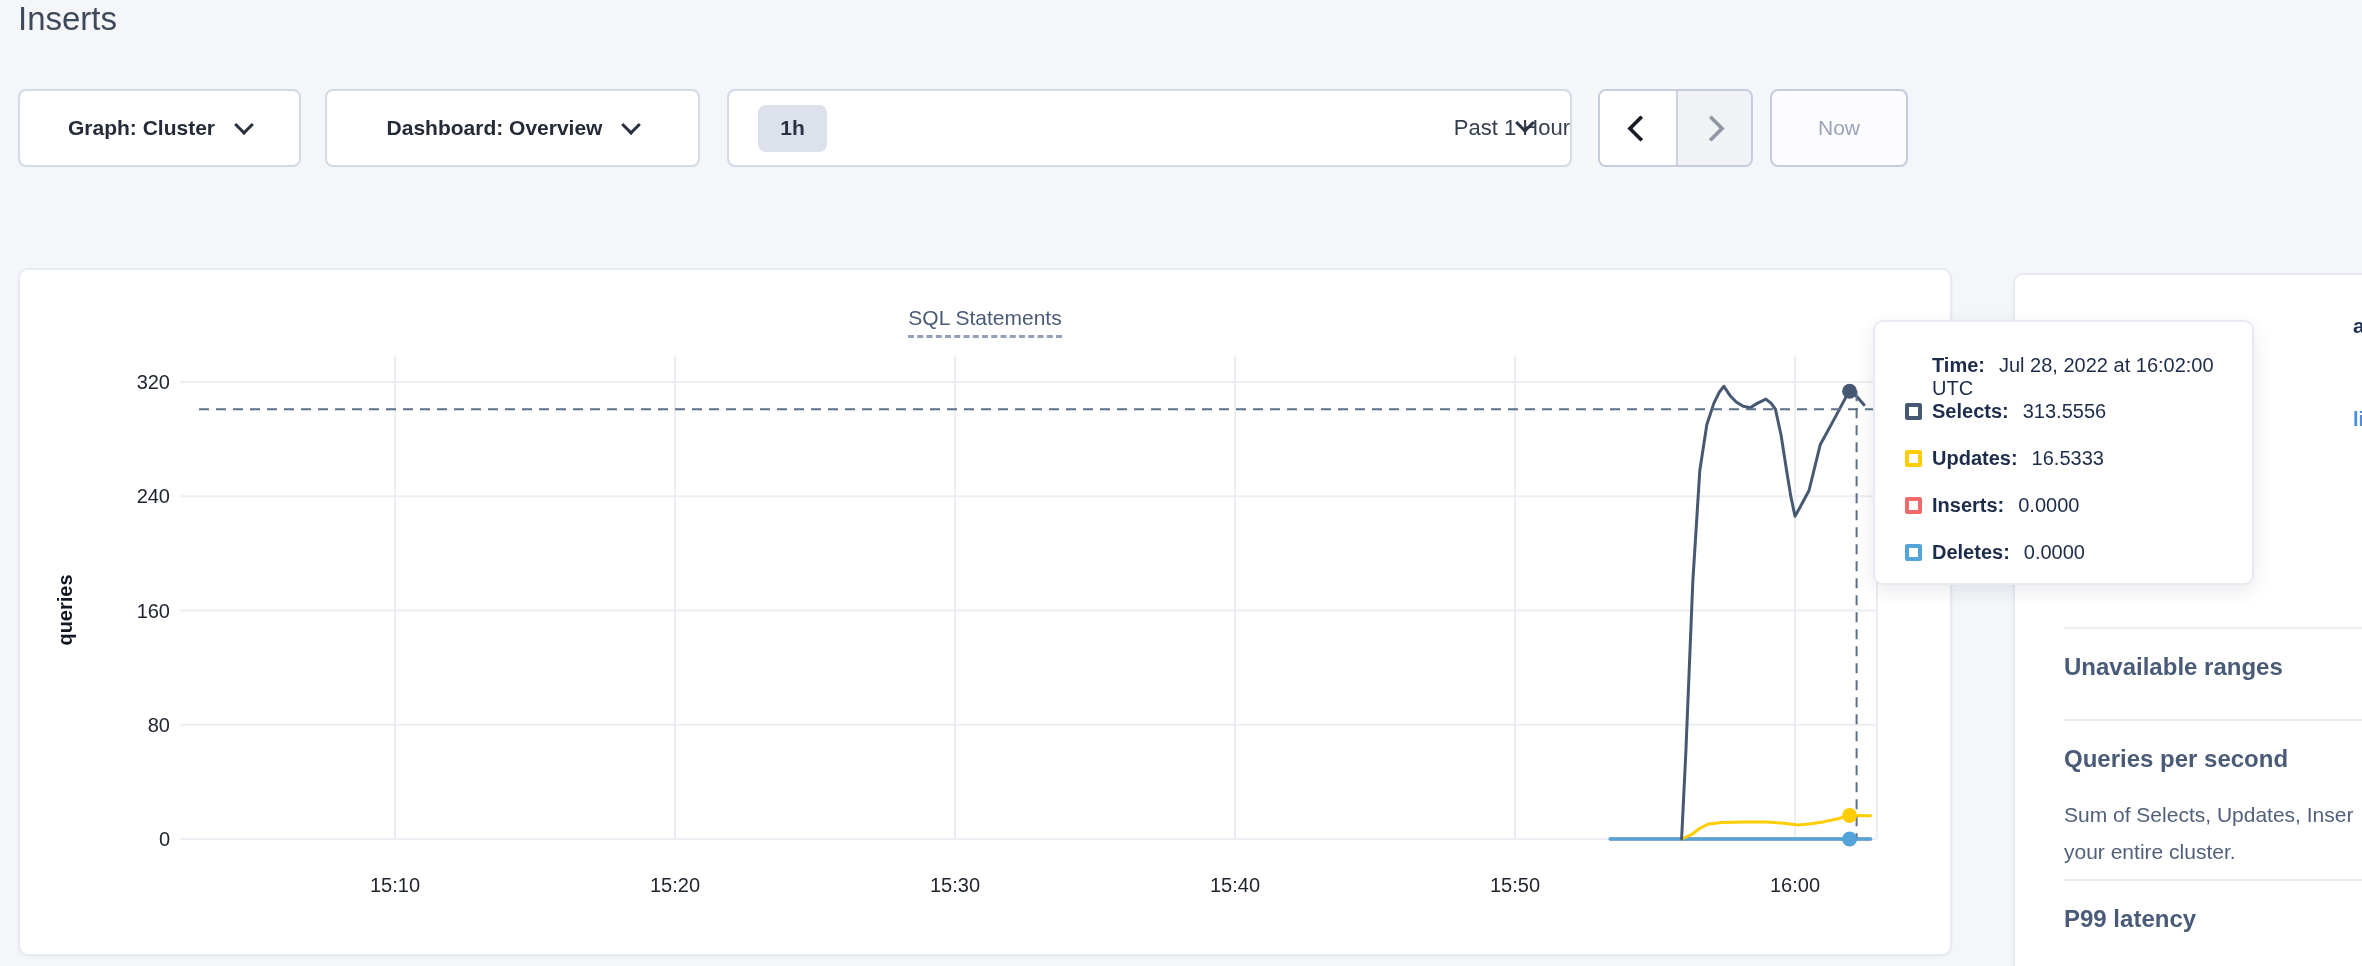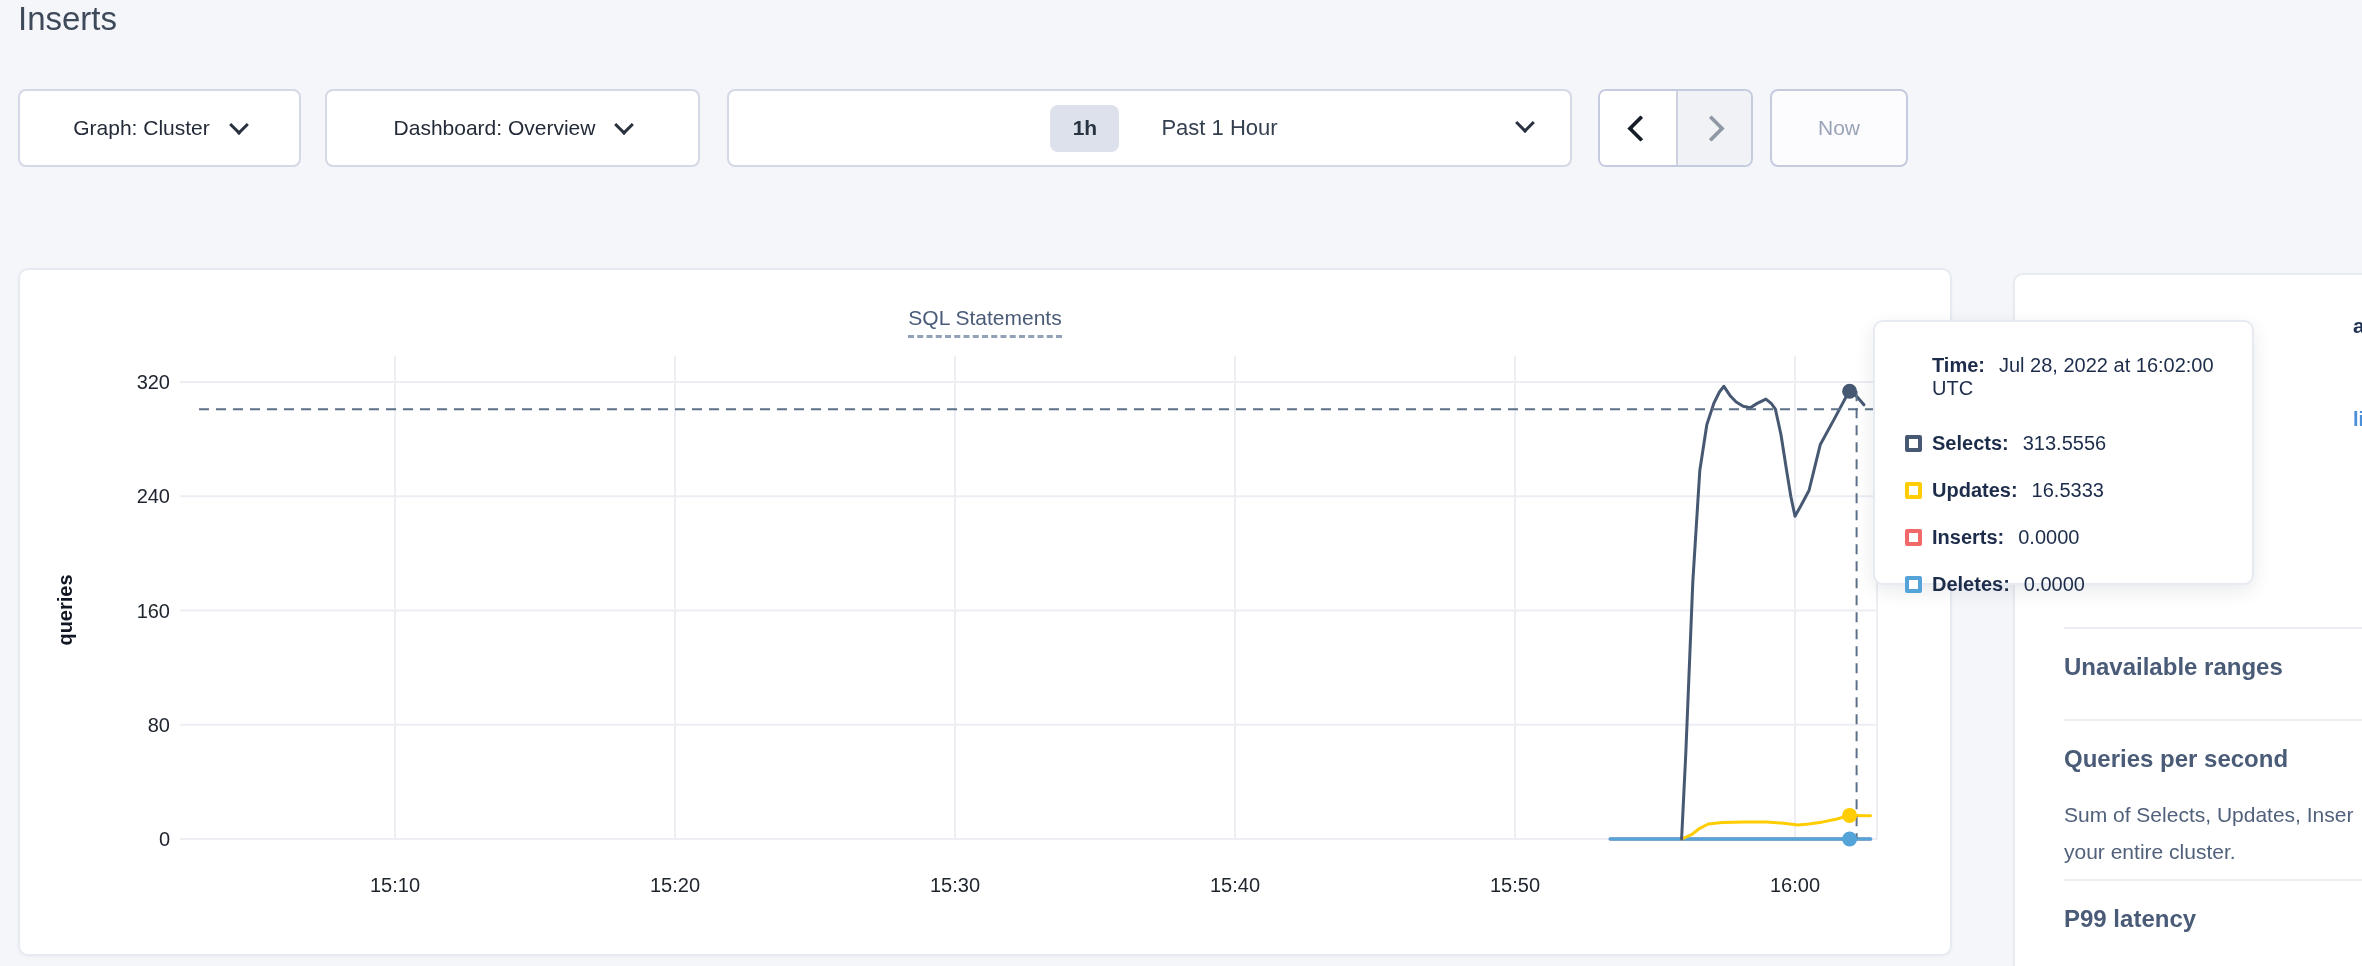--- a/index.html
+++ b/index.html
@@ -7,25 +7,25 @@
     width:2362px;height:966px;position:relative;overflow:hidden;
     background:#f5f6fa;font-family:"Liberation Sans",sans-serif;
   }
   
   .page-title{position:absolute;left:18px;top:0;margin:0;font-size:33px;font-weight:500;color:#3e4959;}
   
   .ctl{
     position:absolute;top:89px;height:78px;box-sizing:border-box;
     background:#fff;border:2px solid #d3d9e5;border-radius:8px;
     display:flex;align-items:center;justify-content:center;gap:22px;
-    font-family:"Liberation Sans",sans-serif;font-size:21px;font-weight:400;color:#232b38;cursor:pointer;padding:0;
+    font-family:"Liberation Sans",sans-serif;font-size:21px;font-weight:700;color:#232b38;cursor:pointer;padding:0;
   }
   #btn-graph{left:18px;width:283px;}
   #btn-dashboard{left:325px;width:375px;}
-  #time-selector{left:727px;width:845px;justify-content:center;font-weight:400;}
+  #time-selector{left:727px;width:845px;justify-content:space-between;font-weight:400;}
   .time-badge{margin-left:29px;width:69px;height:47px;background:#dde1ec;border-radius:8px;
     display:flex;align-items:center;justify-content:center;font-weight:700;font-size:21px;color:#2a3342;}
   .time-label{margin-left:20px;font-size:22px;color:#333e4f;}
   .chev{display:inline-block;width:11px;height:11px;border:0 solid #2a3240;
     border-right-width:3px;border-bottom-width:3px;transform:rotate(45deg);margin-top:-7px;}
   .chev.in-select{position:absolute;right:38px;top:32px;}
   #pager{left:1598px;width:155px;border-color:#c5cce0;gap:0;overflow:hidden;padding:0;}
   .pager-half{width:50%;height:100%;display:flex;align-items:center;justify-content:center;box-sizing:border-box;background:#fff;}
   .pager-half.next{background:#f1f2f5;border-left:2px solid #ccd2e0;}
   .chev-big{display:inline-block;width:15px;height:15px;border:0 solid #171d26;
@@ -53,21 +53,21 @@
   .sb-title{position:absolute;left:49px;font-size:24px;font-weight:700;color:#4a5b78;}
   .sb-desc{position:absolute;left:49px;font-size:21px;color:#51617b;margin-top:16px;}
   .edge-frag{position:absolute;overflow:hidden;white-space:nowrap;z-index:6;}
   #frag-top{left:2353px;top:314px;width:9px;font-size:21px;font-weight:700;color:#1f3050;}
   #frag-link{left:2353px;top:408px;width:22px;font-size:20px;font-weight:700;color:#4a90d9;}
   
   #tooltip{position:absolute;left:1873px;top:320px;width:381px;height:265px;box-sizing:border-box;z-index:5;
     background:#fff;border:2px solid #e7eaf1;border-radius:10px;box-shadow:0 6px 18px rgba(35,48,70,.10);}
   .tt-time{position:absolute;left:57px;top:32px;font-size:20px;color:#1c2c4a;}
   .tt-time .lbl{font-weight:700;margin-right:14px;}
-  .tt-row{position:absolute;left:30px;display:flex;align-items:center;font-size:20px;color:#1c2c4a;margin-top:32px;}
+  .tt-row{position:absolute;left:30px;display:flex;align-items:center;font-size:20px;color:#1c2c4a;}
   .tt-row .swatch{width:17px;height:17px;box-sizing:border-box;border:4px solid #444;border-radius:2px;background:#fff;margin-right:10px;}
   .tt-row .lbl{font-weight:700;margin-right:14px;}
   .tt-row.r0{top:78px;} .tt-row.r1{top:125px;} .tt-row.r2{top:172px;} .tt-row.r3{top:219px;}
 </style>
 </head>
 <body>
 
 <h1 class="page-title">Inserts</h1>
 
 <button class="ctl" id="btn-graph">

